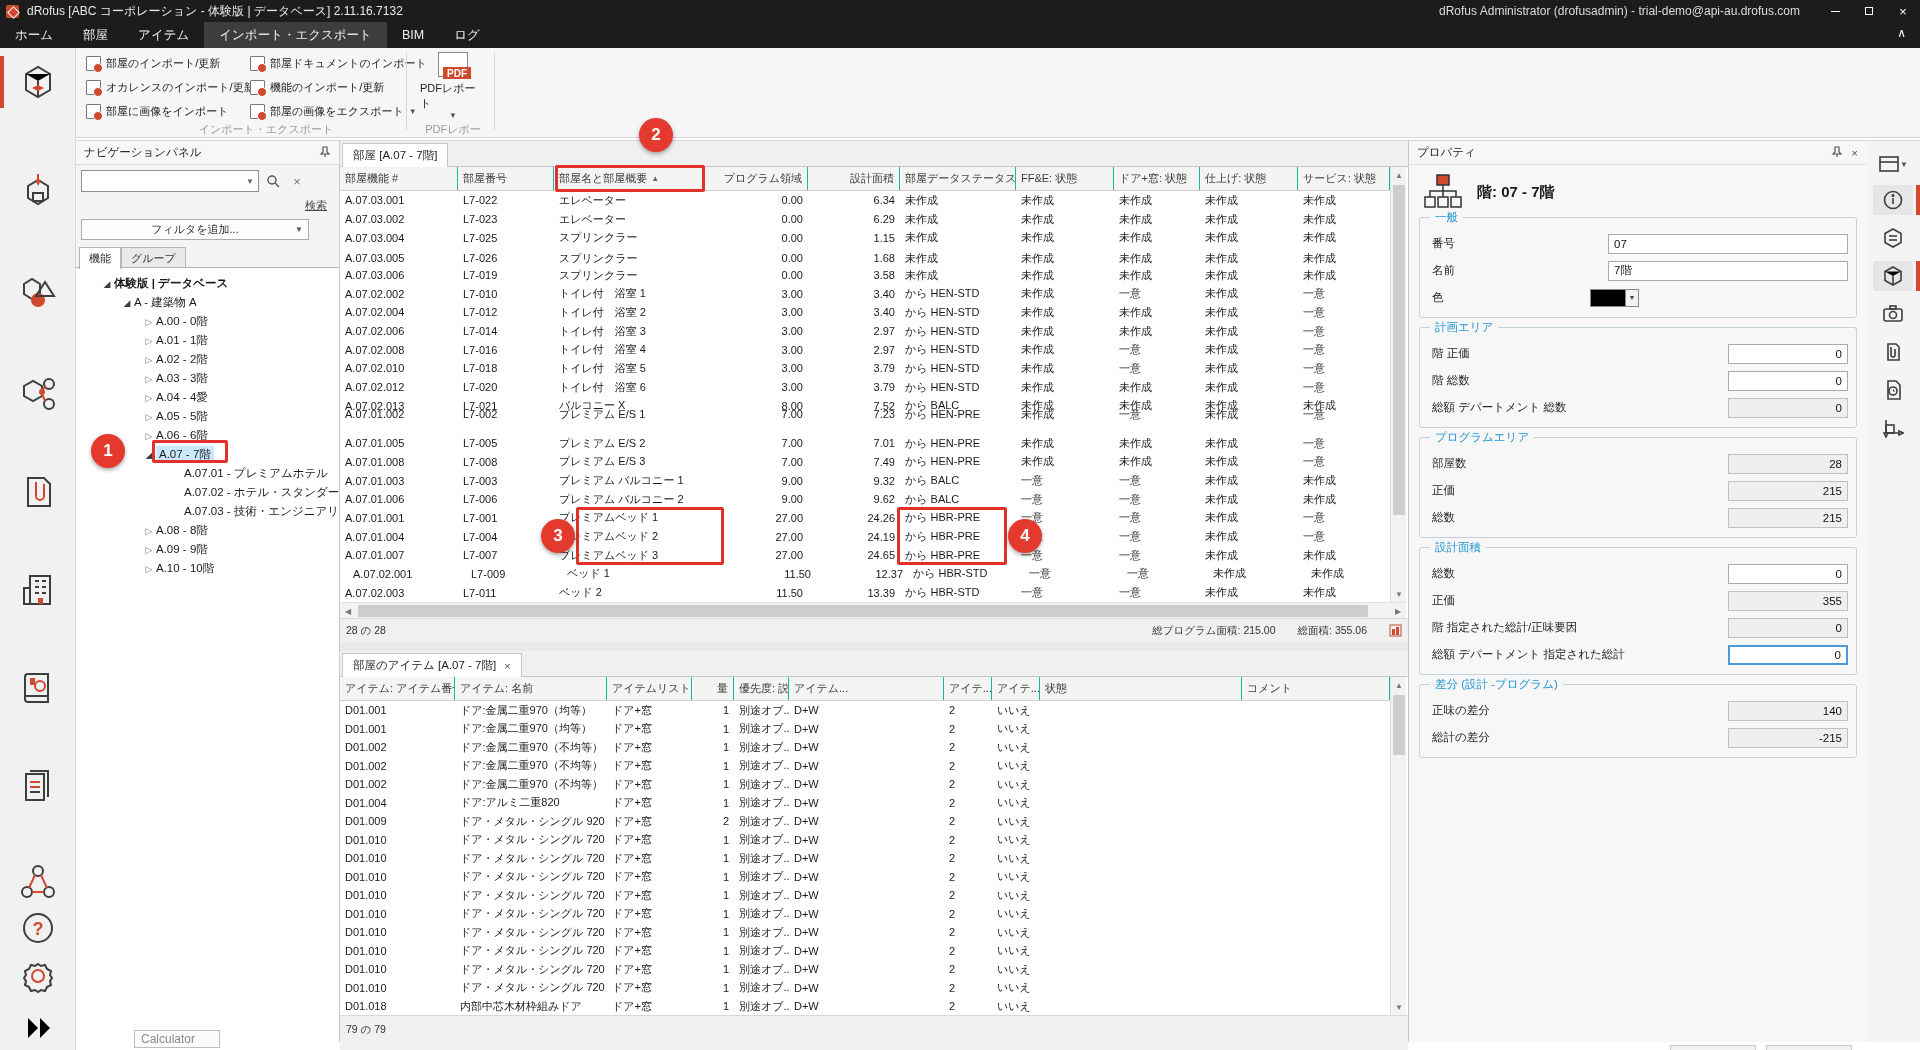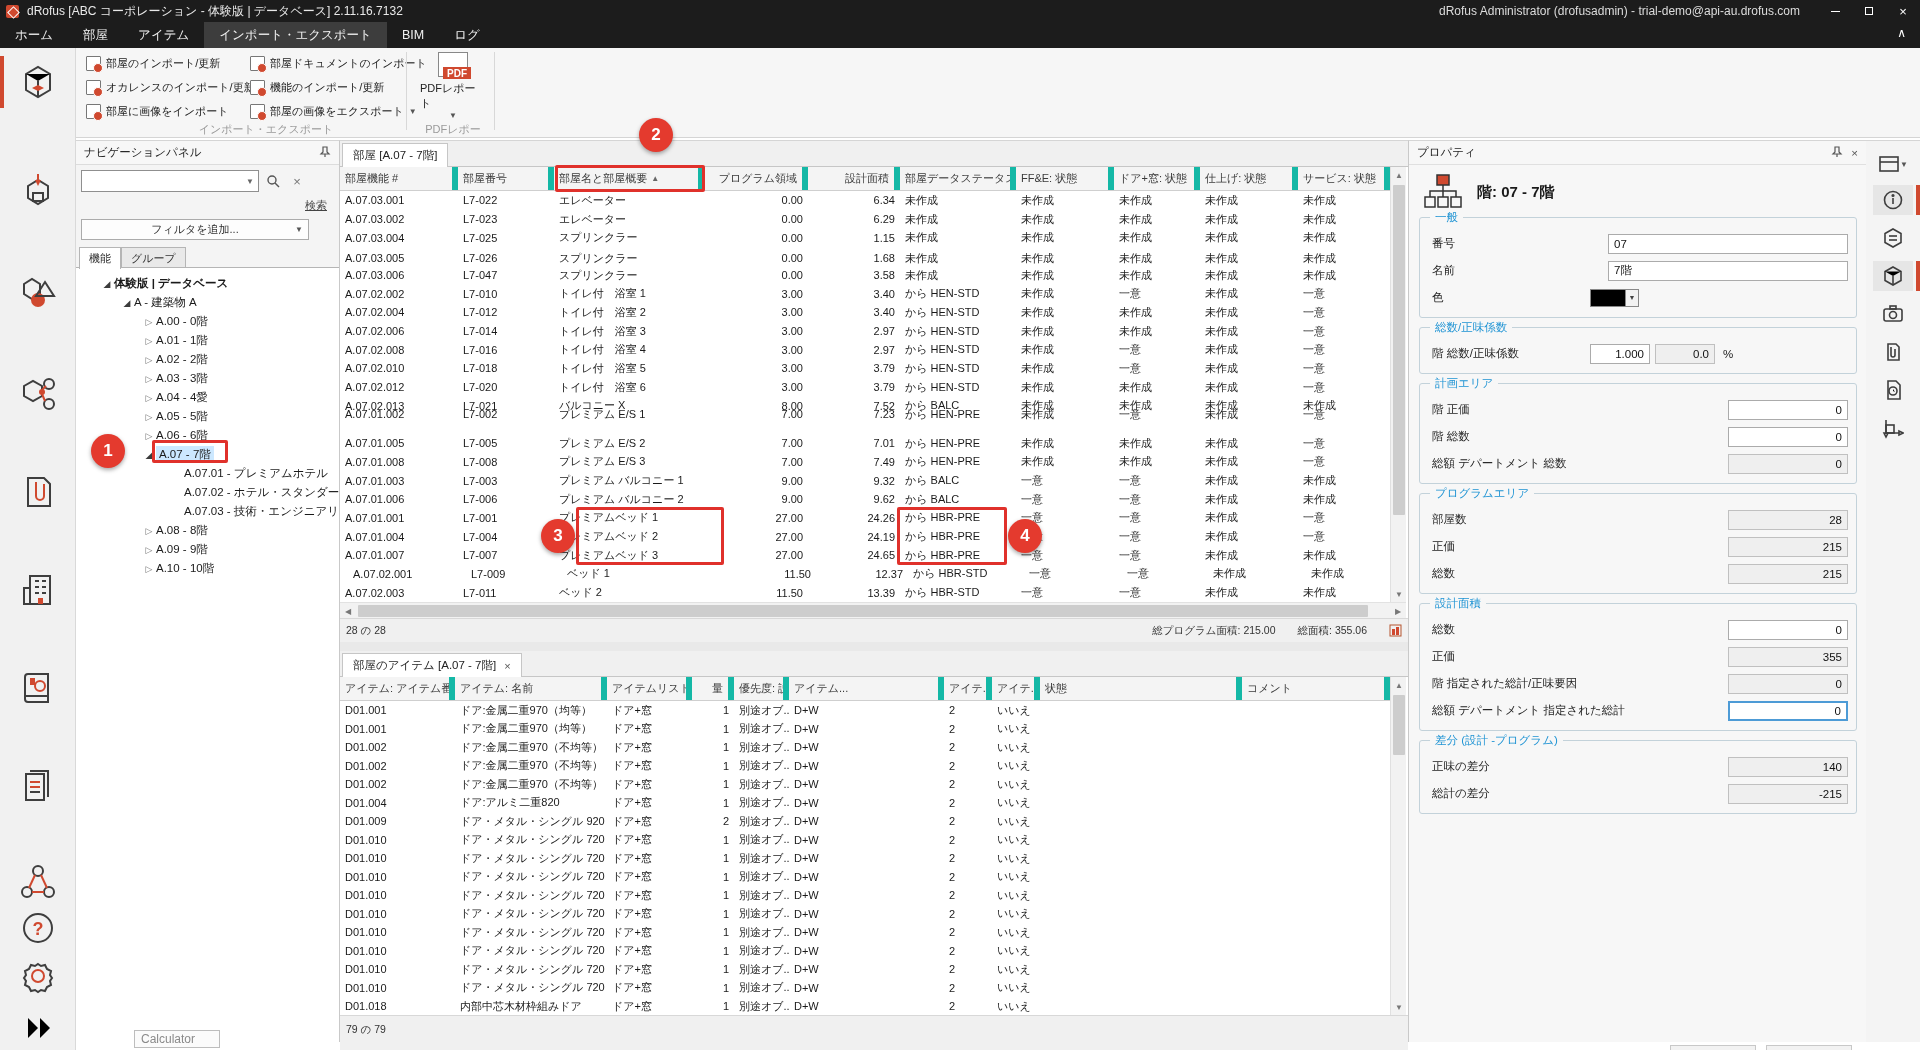--- a/index.html
+++ b/index.html
@@ -59,21 +59,21 @@
   .texp{width:14px;font-size:9px;color:#777;text-align:center;flex:0 0 14px;}
   .texp.open{color:#3c3c3c;}
   .titem.bold{font-weight:bold;}
   .tlabel.sel{background:#cce8ff;padding:1px 3px;}
   
   .main{left:340px;top:140px;width:1068px;height:902px;background:#fff;border-top:1px solid #d5d5d5;}
   .tabbar{position:absolute;left:0;width:100%;height:26px;background:#f0f0f0;border-bottom:1px solid #c6c6c6;}
   .tab{position:absolute;left:0;top:2px;height:24px;background:#fff;border:1px solid #c6c6c6;border-bottom:none;display:flex;align-items:center;padding:0 10px;font-size:11.5px;color:#222;gap:8px;}
   .tabclose{color:#555;font-size:11px;}
   .ghdr{position:absolute;display:grid;height:24px;background:#f4f4f4;border-bottom:1px solid #cfcfcf;font-size:11px;color:#3a3a3a;}
-  .ghdr .hc{display:flex;align-items:center;padding:0 5px;border-right:6px solid #14b8a6;white-space:nowrap;overflow:hidden;gap:4px;}
+  .ghdr .hc{display:flex;align-items:center;padding:0 5px;border-right:1px solid #14b8a6;white-space:nowrap;overflow:hidden;gap:4px;}
   .hc.r{justify-content:flex-end;}
   .sortmark{font-size:8px;color:#666;}
   .grow{position:absolute;display:grid;font-size:11px;color:#1a1a1a;}
   .grow .c{padding:0 5px;display:flex;align-items:center;white-space:nowrap;overflow:hidden;}
   .c.r{justify-content:flex-end;}
   .vscroll{position:absolute;width:16px;background:#f2f2f2;border-left:1px solid #e0e0e0;}
   .sbarrow{position:absolute;left:0;width:16px;height:16px;color:#777;font-size:8px;display:flex;align-items:center;justify-content:center;}
   .sbthumb{position:absolute;left:2px;width:12px;background:#cdcdcd;border-radius:1px;}
   .hscroll{position:absolute;height:16px;background:#f2f2f2;border-top:1px solid #e2e2e2;}
   .hsthumb{position:absolute;top:2px;height:12px;background:#cdcdcd;border-radius:1px;}
@@ -469,21 +469,21 @@
           <div class="c r">0.00</div>
           <div class="c r">1.68</div>
           <div class="c">未作成</div>
           <div class="c">未作成</div>
           <div class="c">未作成</div>
           <div class="c">未作成</div>
           <div class="c">未作成</div>
         </div>
         <div class="grow" style="top: 124.72px; left: 0px; width: 1050px; height: 18.68px; grid-template-columns: 118px 96px 150px 104px 92px 116px 98px 86px 98px 92px;">
           <div class="c">A.07.03.006</div>
-          <div class="c">L7-047</div>
+          <div class="c">L7-019</div>
           <div class="c">スプリンクラー</div>
           <div class="c r">0.00</div>
           <div class="c r">3.58</div>
           <div class="c">未作成</div>
           <div class="c">未作成</div>
           <div class="c">未作成</div>
           <div class="c">未作成</div>
           <div class="c">未作成</div>
         </div>
         <div class="grow" style="top: 143.4px; left: 0px; width: 1050px; height: 18.68px; grid-template-columns: 118px 96px 150px 104px 92px 116px 98px 86px 98px 92px;">
@@ -1001,29 +1001,20 @@
             <span class="lbl">名前</span>
             <span class="pin-input wide">7階</span>
           </div>
           <div class="prow" style="justify-content: flex-start;">
             <span class="lbl" style="flex: 0 0 162px;">色</span>
             <span class="colorswatch" style="background: rgb(0, 0, 0);"></span>
             <span class="colordd">▼</span>
           </div>
         </div>
         <div class="pgroup">
-          <span class="pglabel">総数/正味係数</span>
-          <div class="prow" style="justify-content: flex-start;">
-            <span class="lbl" style="flex: 0 0 162px;">階 総数/正味係数</span>
-            <span class="pin-input small">1.000</span>
-            <span class="pin-input small ro" style="margin-left: 5px;">0.0</span>
-            <span class="suffix">%</span>
-          </div>
-        </div>
-        <div class="pgroup">
           <span class="pglabel">計画エリア</span>
           <div class="prow">
             <span class="lbl">階 正価</span>
             <span class="pin-input">0</span>
           </div>
           <div class="prow">
             <span class="lbl">階 総数</span>
             <span class="pin-input">0</span>
           </div>
           <div class="prow">

